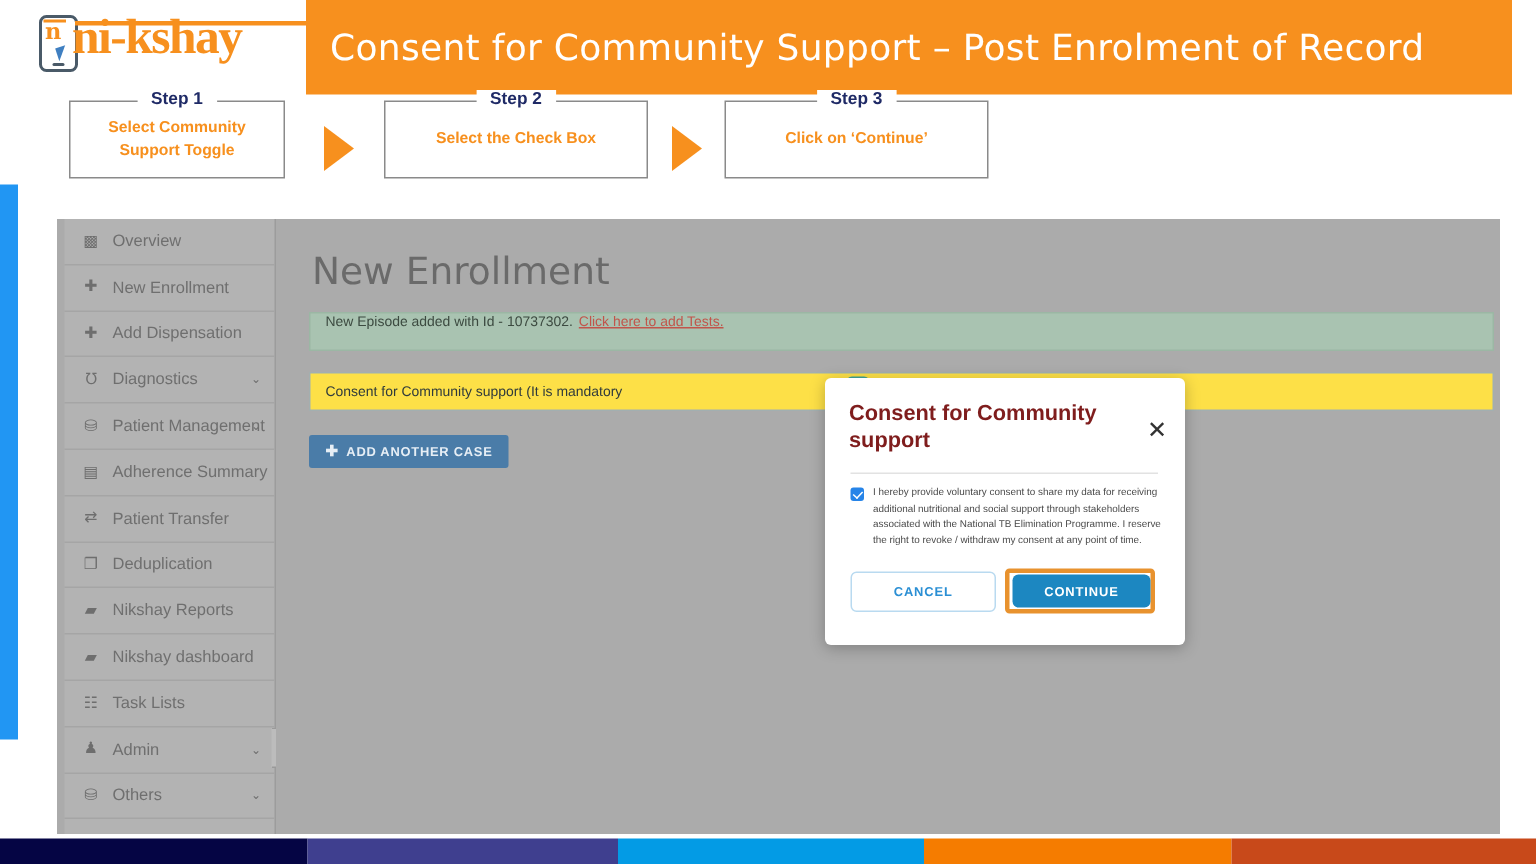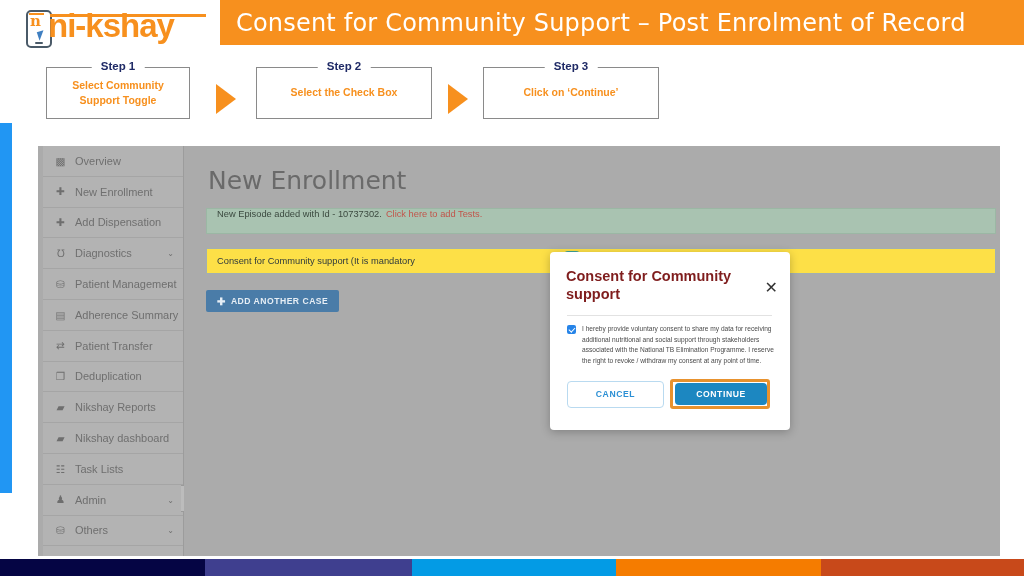--- a/index.html
+++ b/index.html
@@ -6,21 +6,21 @@
     margin: 0; padding: 0;
     width: 1024px; height: 576px;
     background: #ffffff;
     font-family: "Liberation Sans", sans-serif;
     overflow: hidden;
   }
   #root { position: relative; width: 1024px; height: 576px; background:#fff; }
 
   
   .title-bar {
-    position: absolute; left: 220px; top: 0; width: 804px; height: 45px;
+    position: absolute; left: 204px; top: 0; width: 804px; height: 63px;
     background: #F7901E;
     display: flex; align-items: center;
   }
   .title-bar .title-text {
     color: #ffffff; font-size: 24px; font-weight: 400;
     letter-spacing: .2px; padding-left: 16px;
     white-space: nowrap;
     font-family: "DejaVu Sans", sans-serif;
   }
 
@@ -42,21 +42,21 @@
   .logo .phone-bar {
     position:absolute; left:5px; top:7px; width:15px; height:2px; background:#F7901E;
   }
   .logo .cursor {
     position:absolute; left: 14px; top: 25px; width: 0; height: 0;
     border-left: 7px solid #3F7FC1; border-bottom: 9px solid transparent;
     transform: rotate(-18deg);
   }
   .logo .word {
     position:absolute; left: 24px; top: 1px;
-    font-family: Liberation Sans, sans-serif;
+    font-family: Liberation Serif, serif;
     font-size: 33px; font-weight: 700; color:#F7901E; letter-spacing:-1px;
     white-space:nowrap;
   }
   .logo .overline {
     position:absolute; left: 26px; top: 8px; width: 156px; height: 2.5px;
     background:#F7901E;
   }
 
   
   .steps { position:absolute; left:0; top:58px; width:1024px; height:72px; }
@@ -132,21 +132,21 @@
     position:absolute; left:24px; top:20px;
     font-size:25px; color:#6A6A6A; font-weight:400;
     font-family:"DejaVu Sans", sans-serif;
   }
   .alert-success {
     position:absolute; left:22px; top:62px; width:790px; height:26px;
     background:#A9C3B1; border:1px solid #9BB7A4; box-sizing:border-box;
     display:flex; align-items:flex-start; padding-left:10px;
   }
   .alert-success .t1 { font-size:9.3px; color:#3C4A40; }
-  .alert-success .t2 { font-size:9.3px; color:#C1554B; margin-left:4px; }
+  .alert-success .t2 { font-size:9.3px; color:#C1554B; margin-left:4px;text-decoration:underline; }
 
   .consent-bar {
     position:absolute; left:22px; top:102px; width:790px; height:26px;
     background:#fde047; border:1px solid #A2AFB0; box-sizing:border-box;
     display:flex; align-items:center; padding-left:10px;
   }
   .consent-bar .ct { font-size:9.3px; color:#2F3A3C; white-space:nowrap; }
   .toggle-knob {
     position:absolute; left:380px; top:105px; width:16px; height:8px;
     background:#3FA39A; border-radius:4px;

